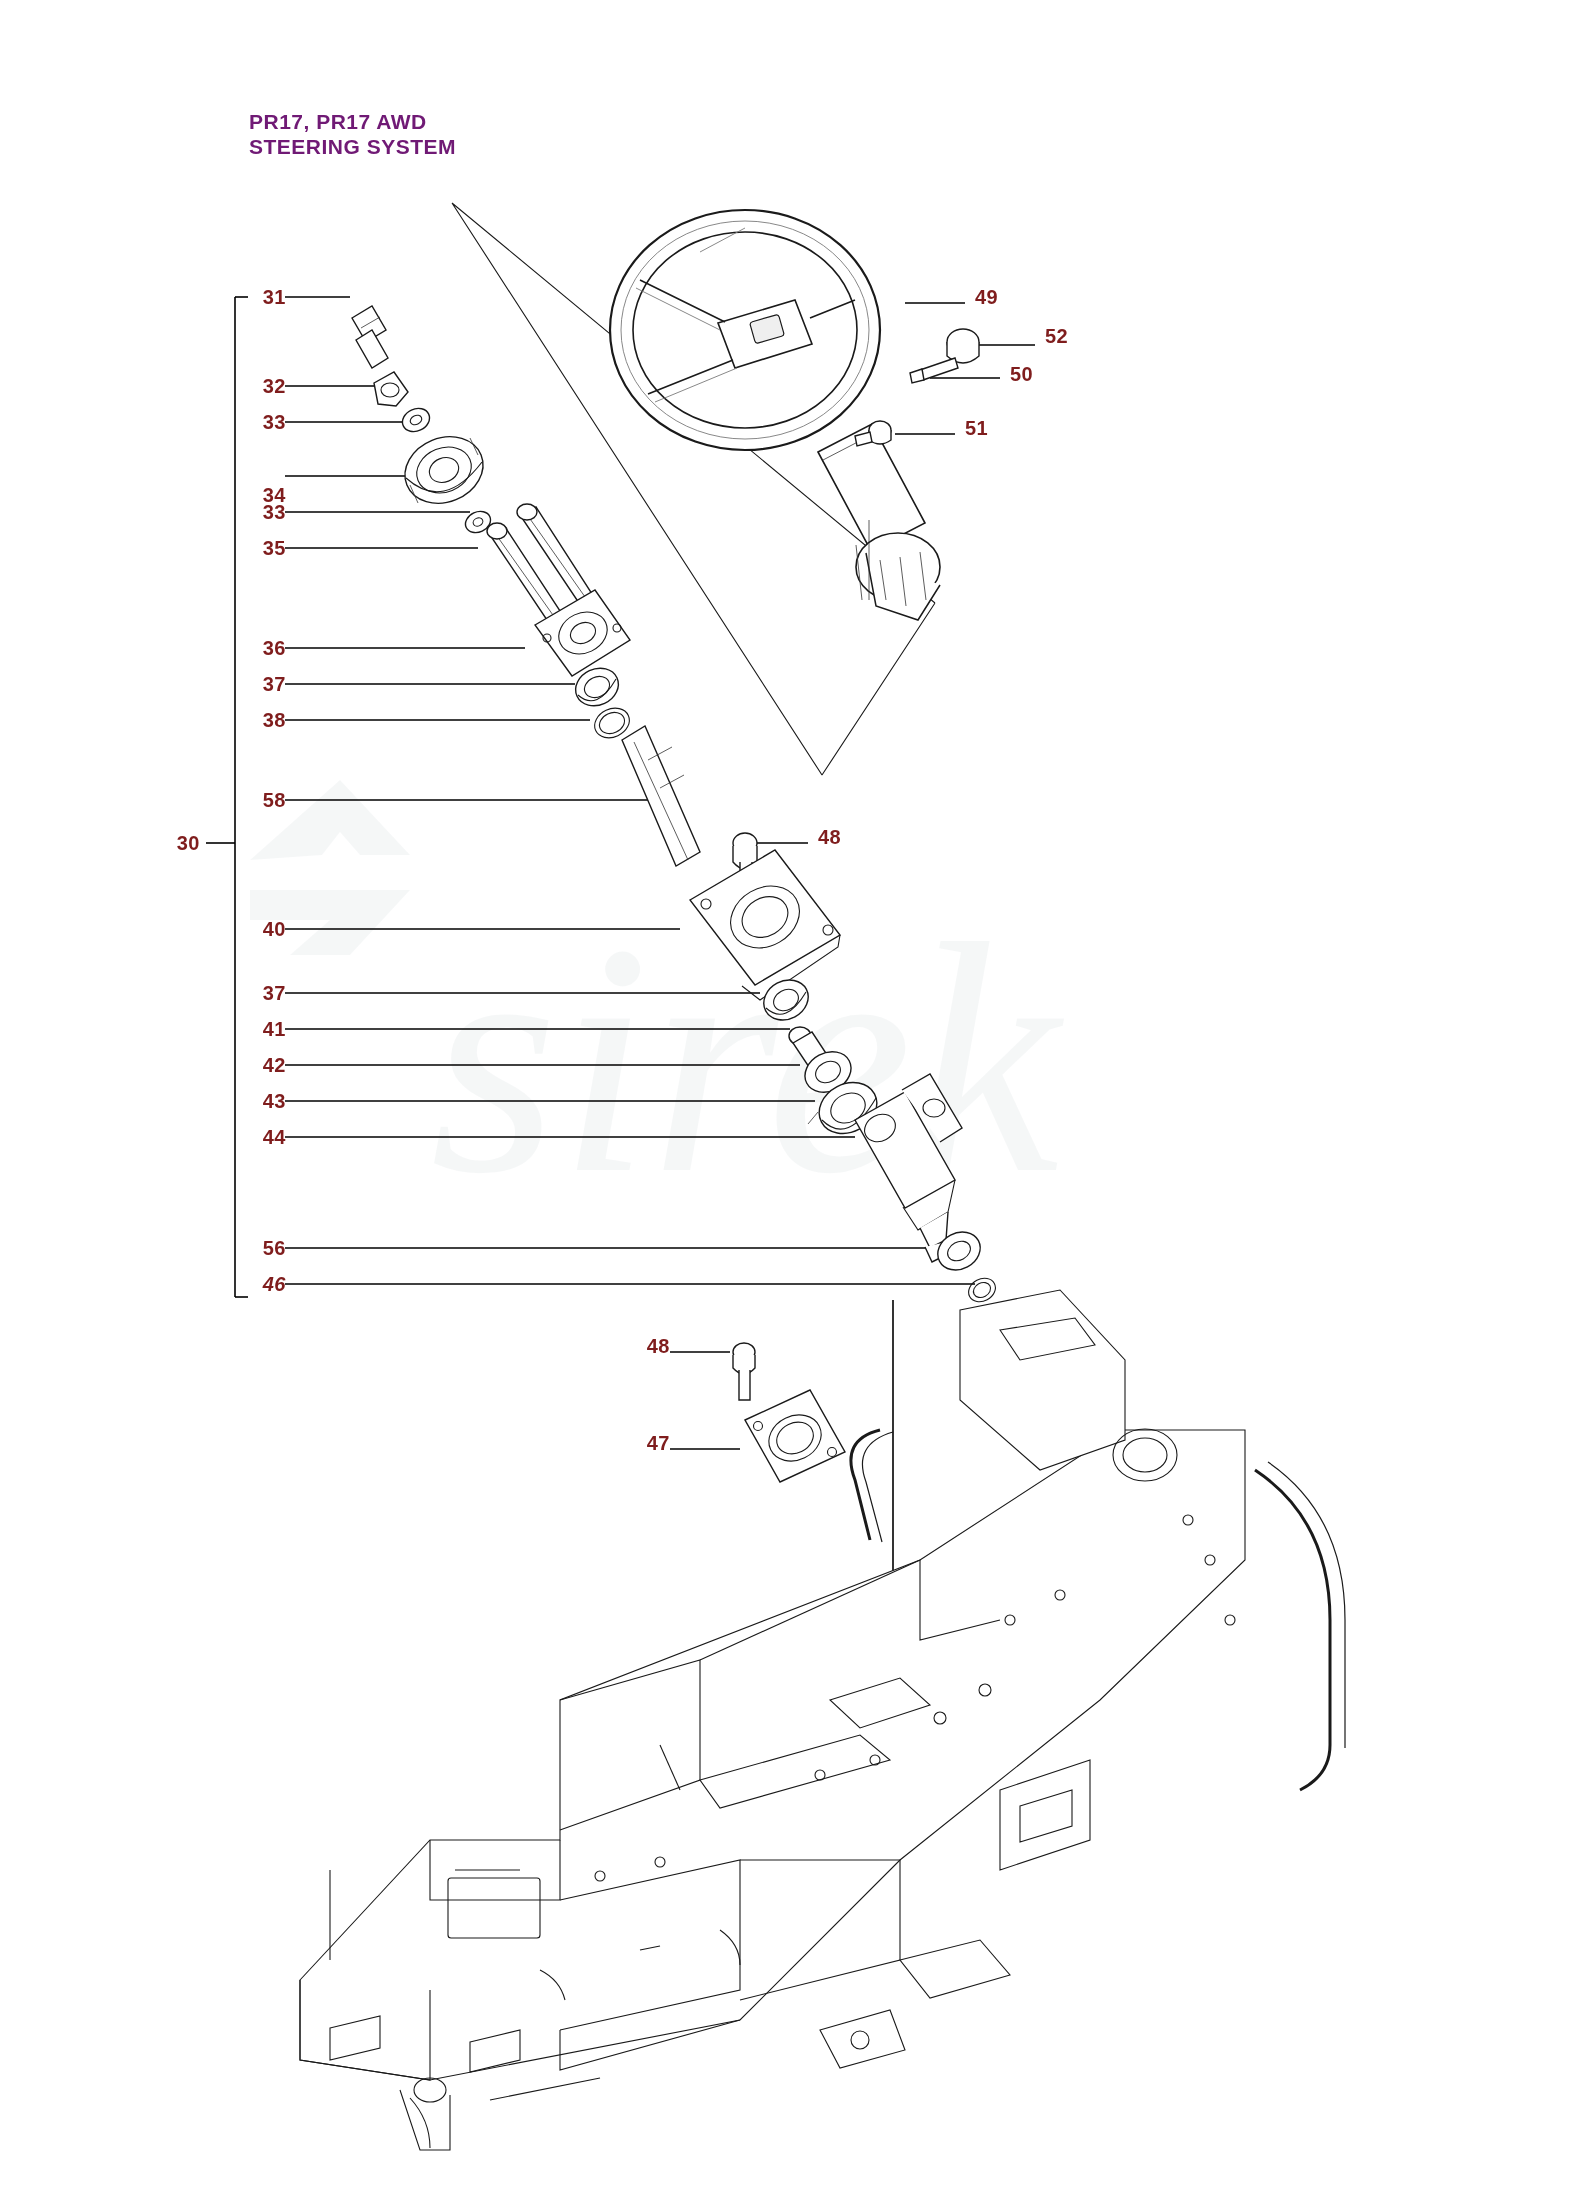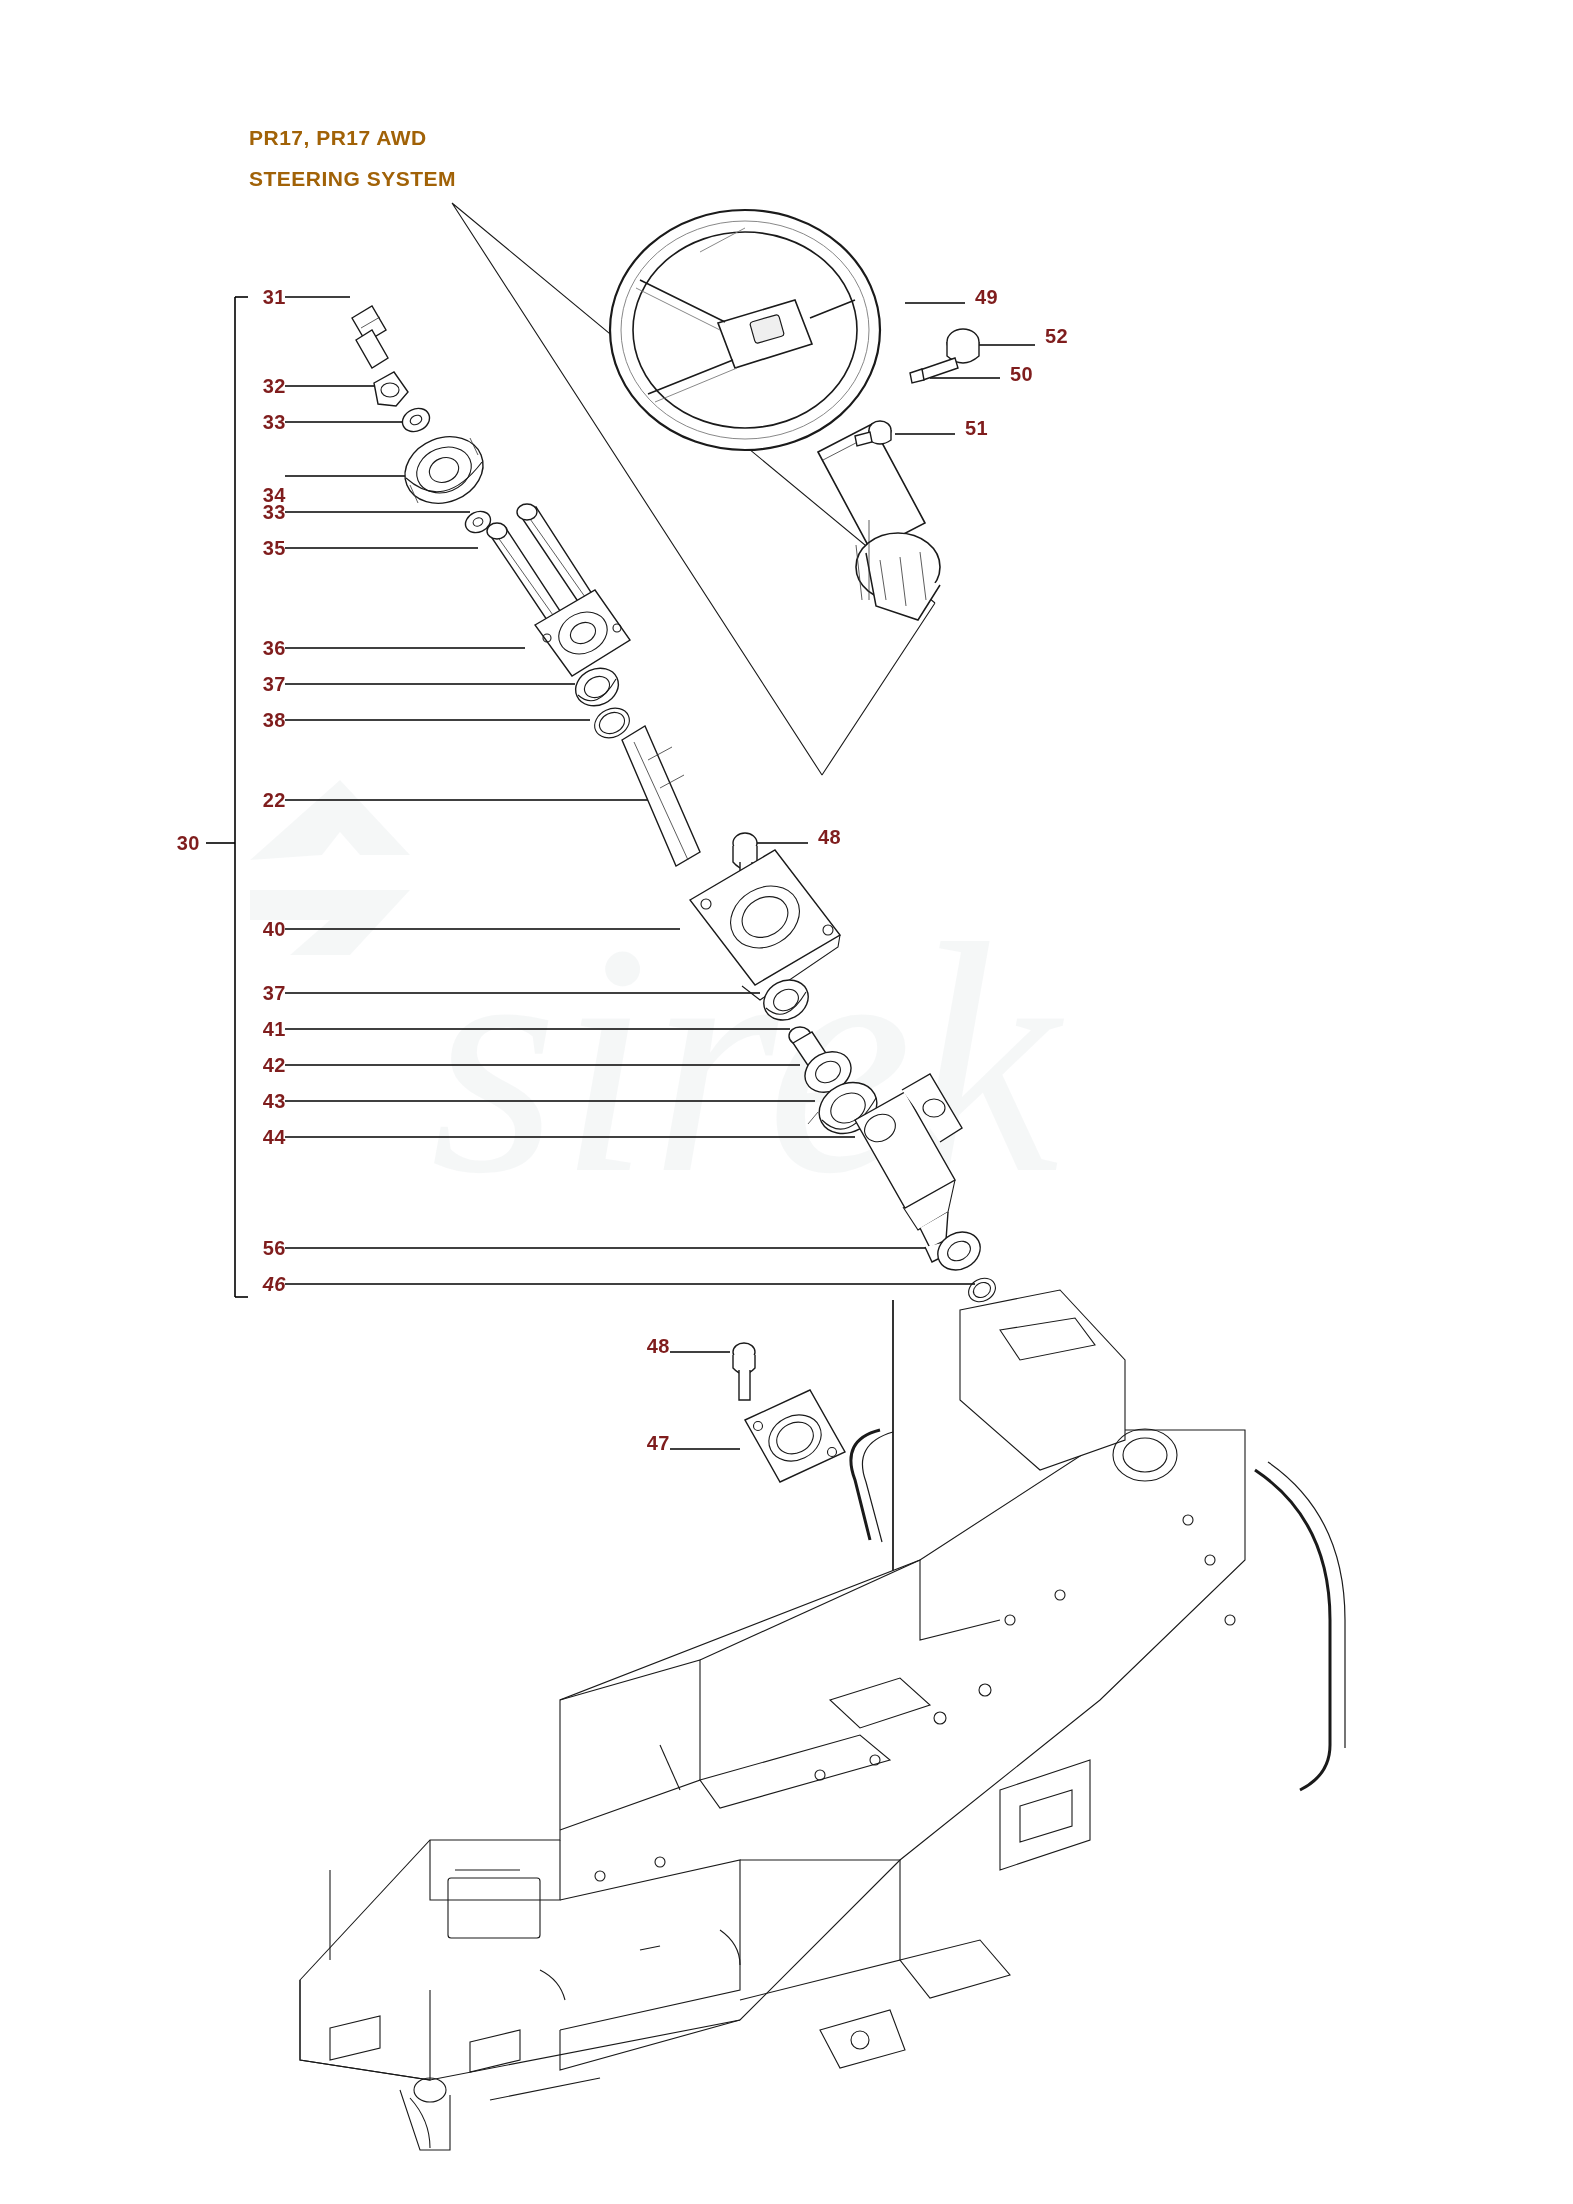--- a/index.html
+++ b/index.html
@@ -21,23 +21,22 @@
   #title-block {
     position: absolute;
     left: 249px;
     top: 110px;
     line-height: 1.18;
   }
   #title-block div {
     font-size: 21px;
     font-weight: bold;
     letter-spacing: 0.5px;
-    color: #a16207;
+    color: #701a75;
     white-space: nowrap;
-    margin-top: 16px;
   }
   
   #watermark {
     position: absolute;
     left: 230px;
     top: 740px;
     width: 1150px;
     height: 720px;
     pointer-events: none;
     opacity: 0.5;
@@ -391,21 +390,21 @@
   <div class="callout right" style="left:140px;top:832px;width:60px;">30</div>
   <div class="callout right" style="left:226px;top:286px;width:60px;">31</div>
   <div class="callout right" style="left:226px;top:375px;width:60px;">32</div>
   <div class="callout right" style="left:226px;top:411px;width:60px;">33</div>
   <div class="callout right" style="left:226px;top:484px;width:60px;">34</div>
   <div class="callout right" style="left:226px;top:501px;width:60px;">33</div>
   <div class="callout right" style="left:226px;top:537px;width:60px;">35</div>
   <div class="callout right" style="left:226px;top:637px;width:60px;">36</div>
   <div class="callout right" style="left:226px;top:673px;width:60px;">37</div>
   <div class="callout right" style="left:226px;top:709px;width:60px;">38</div>
-  <div class="callout right" style="left:226px;top:789px;width:60px;">22</div>
+  <div class="callout right" style="left:226px;top:789px;width:60px;">58</div>
   <div class="callout right" style="left:226px;top:918px;width:60px;">40</div>
   <div class="callout right" style="left:226px;top:982px;width:60px;">37</div>
   <div class="callout right" style="left:226px;top:1018px;width:60px;">41</div>
   <div class="callout right" style="left:226px;top:1054px;width:60px;">42</div>
   <div class="callout right" style="left:226px;top:1090px;width:60px;">43</div>
   <div class="callout right" style="left:226px;top:1126px;width:60px;">44</div>
   <div class="callout right" style="left:226px;top:1237px;width:60px;">56</div>
   <div class="callout right" style="left:226px;top:1273px;width:60px;font-style:italic;">46</div>
   <div class="callout right" style="left:610px;top:1432px;width:60px;">47</div>
   <div class="callout" style="left:818px;top:826px;">48</div>

